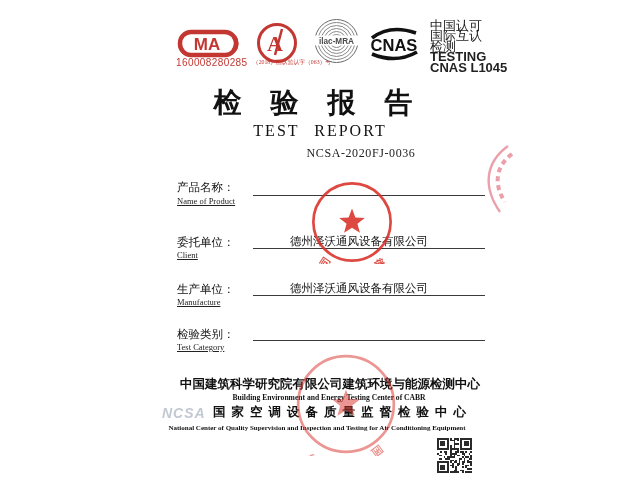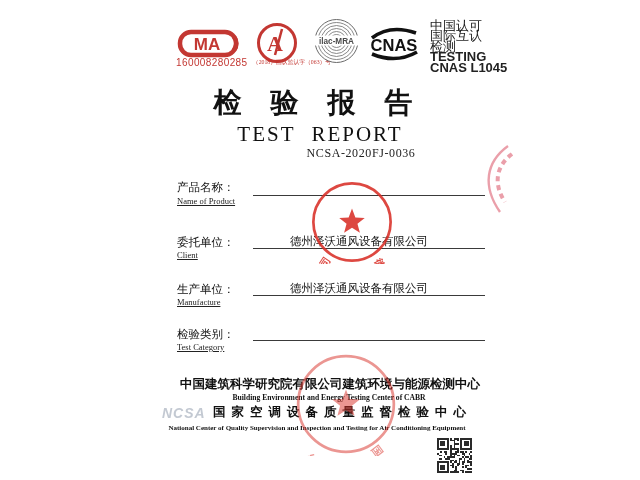--- a/index.html
+++ b/index.html
@@ -17,21 +17,21 @@
     font-size:5.8px; color:#c33732; white-space:nowrap; }
   .accred { left:430px; top:21px; font-size:13px; line-height:10.4px;
     color:#222; font-family:"Liberation Sans",sans-serif; }
   .accred .b { font-weight:bold; }
 
   
   .title-cn { left:0; top:84px; width:626px; text-align:center;
     font-family:"Liberation Sans",sans-serif; font-weight:bold;
     font-size:28px; letter-spacing:29px; text-indent:29px; color:#111; }
   .title-en { left:0; top:122px; width:640px; text-align:center;
-    font-size:21px; letter-spacing:2px; word-spacing:9px; color:#111; }
+    font-size:16px; letter-spacing:2px; word-spacing:9px; color:#111; }
   .report-no { left:0; top:146px; width:636px; text-align:center;
     font-size:12px; letter-spacing:.6px; color:#222;margin-left:43px; }
 
   
   .lbl-cn { left:177px; font-size:11.5px; color:#111; }
   .lbl-en { left:177px; font-size:8.5px; color:#222;text-decoration:underline; }
   .rule   { left:253px; width:232px; height:1px; background:#3a3a3a; }
   .val    { left:253px; width:212px; text-align:center; font-size:11.5px; color:#111; }
 
   

